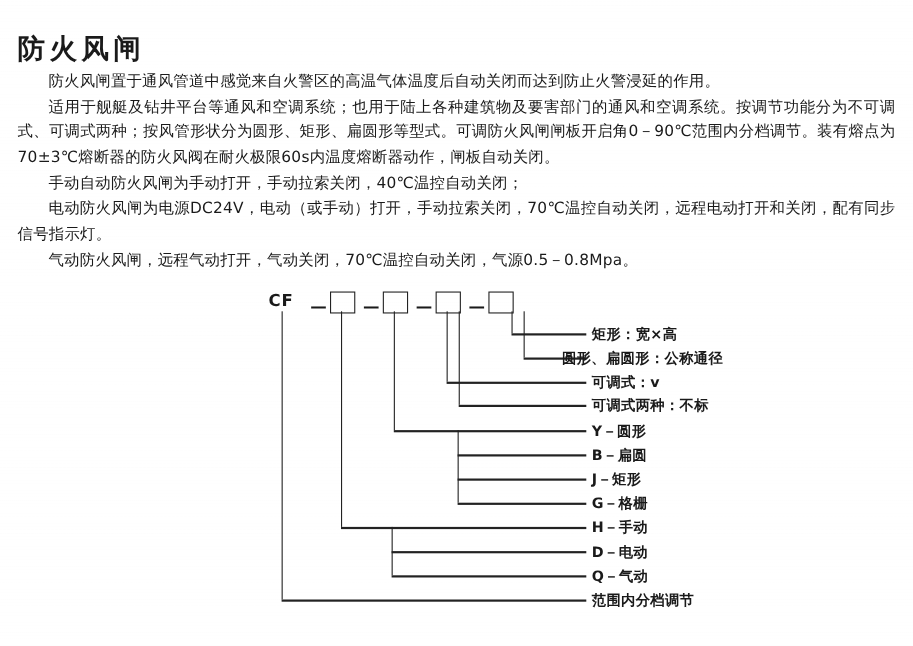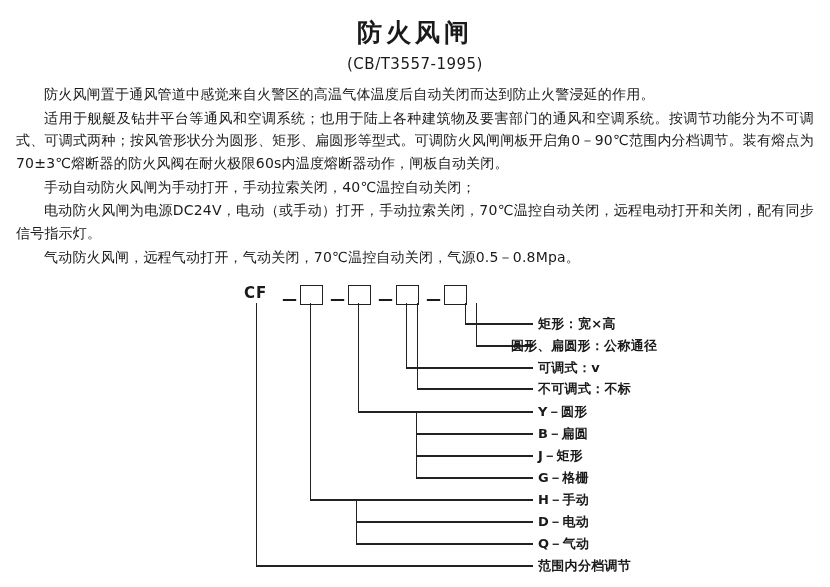--- a/index.html
+++ b/index.html
@@ -16,25 +16,25 @@
     overflow: hidden;
   }
   .page {
     position: relative;
     width: 830px;
     height: 587px;
     box-sizing: border-box;
     padding: 10px 16px 0 16px;
   }
   .doc-title {
-    text-align: center;
+    text-align: left;
     font-size: 25px;
     font-weight: bold;
     letter-spacing: 4px;
-    margin-top: 6px;
+    margin-top: 18px;
     margin-bottom: 2px;
     font-family: "DejaVu Sans", "Liberation Sans", sans-serif;
   }
   .doc-subtitle {
     text-align: center;
     font-size: 15px;
     margin-top: 6px;
     margin-bottom: 10px;
     letter-spacing: 0.5px;
   }
@@ -103,21 +103,20 @@
     background:
       repeating-linear-gradient(0deg, rgba(0,0,0,0.12) 0px, rgba(0,0,0,0) 1px, rgba(0,0,0,0) 3px);
   }
 </style>
 </head>
 <body>
 
 <div class="page">
 
   <div class="doc-title">防火风闸</div>
-  <div class="doc-subtitle">(CB/T3557-1995)</div>
 
   <p class="body-text">防火风闸置于通风管道中感觉来自火警区的高温气体温度后自动关闭而达到防止火警浸延的作用。</p>
   <p class="body-text">适用于舰艇及钻井平台等通风和空调系统；也用于陆上各种建筑物及要害部门的通风和空调系统。按调节功能分为不可调式、可调式两种；按风管形状分为圆形、矩形、扁圆形等型式。可调防火风闸闸板开启角0－90℃范围内分档调节。装有熔点为70±3℃熔断器的防火风阀在耐火极限60s内温度熔断器动作，闸板自动关闭。</p>
   <p class="body-text">手动自动防火风闸为手动打开，手动拉索关闭，40℃温控自动关闭；</p>
   <p class="body-text">电动防火风闸为电源DC24V，电动（或手动）打开，手动拉索关闭，70℃温控自动关闭，远程电动打开和关闭，配有同步信号指示灯。</p>
   <p class="body-text">气动防火风闸，远程气动打开，气动关闭，70℃温控自动关闭，气源0.5－0.8Mpa。</p>
 
   <div class="diagram">
 
     <div class="code-row">
@@ -139,21 +138,21 @@
     <div class="vline" style="left:460px; top:21px; height:42px;"></div>
     <div class="hline" style="left:460px; top:63px; width:57px;"></div>
     <div class="leg-label" style="left:495px; top:55px;">圆形、扁圆形：公称通径</div>
 
     <div class="vline" style="left:390px; top:21px; height:64px;"></div>
     <div class="hline" style="left:390px; top:85px; width:127px;"></div>
     <div class="leg-label" style="left:522px; top:77px;">可调式：v</div>
 
     <div class="vline" style="left:401px; top:21px; height:85px;"></div>
     <div class="hline" style="left:401px; top:106px; width:116px;"></div>
-    <div class="leg-label" style="left:522px; top:98px;">不可调式：不标</div>
+    <div class="leg-label" style="left:522px; top:98px;">可调式两种：不标</div>
 
     <div class="vline" style="left:342px; top:21px; height:108px;"></div>
     <div class="hline" style="left:342px; top:129px; width:175px;"></div>
     <div class="leg-label" style="left:522px; top:121px;">Y－圆形</div>
 
     <div class="hline" style="left:400px; top:151px; width:117px;"></div>
     <div class="leg-label" style="left:522px; top:143px;">B－扁圆</div>
 
     <div class="hline" style="left:400px; top:173px; width:117px;"></div>
     <div class="leg-label" style="left:522px; top:165px;">J－矩形</div>

